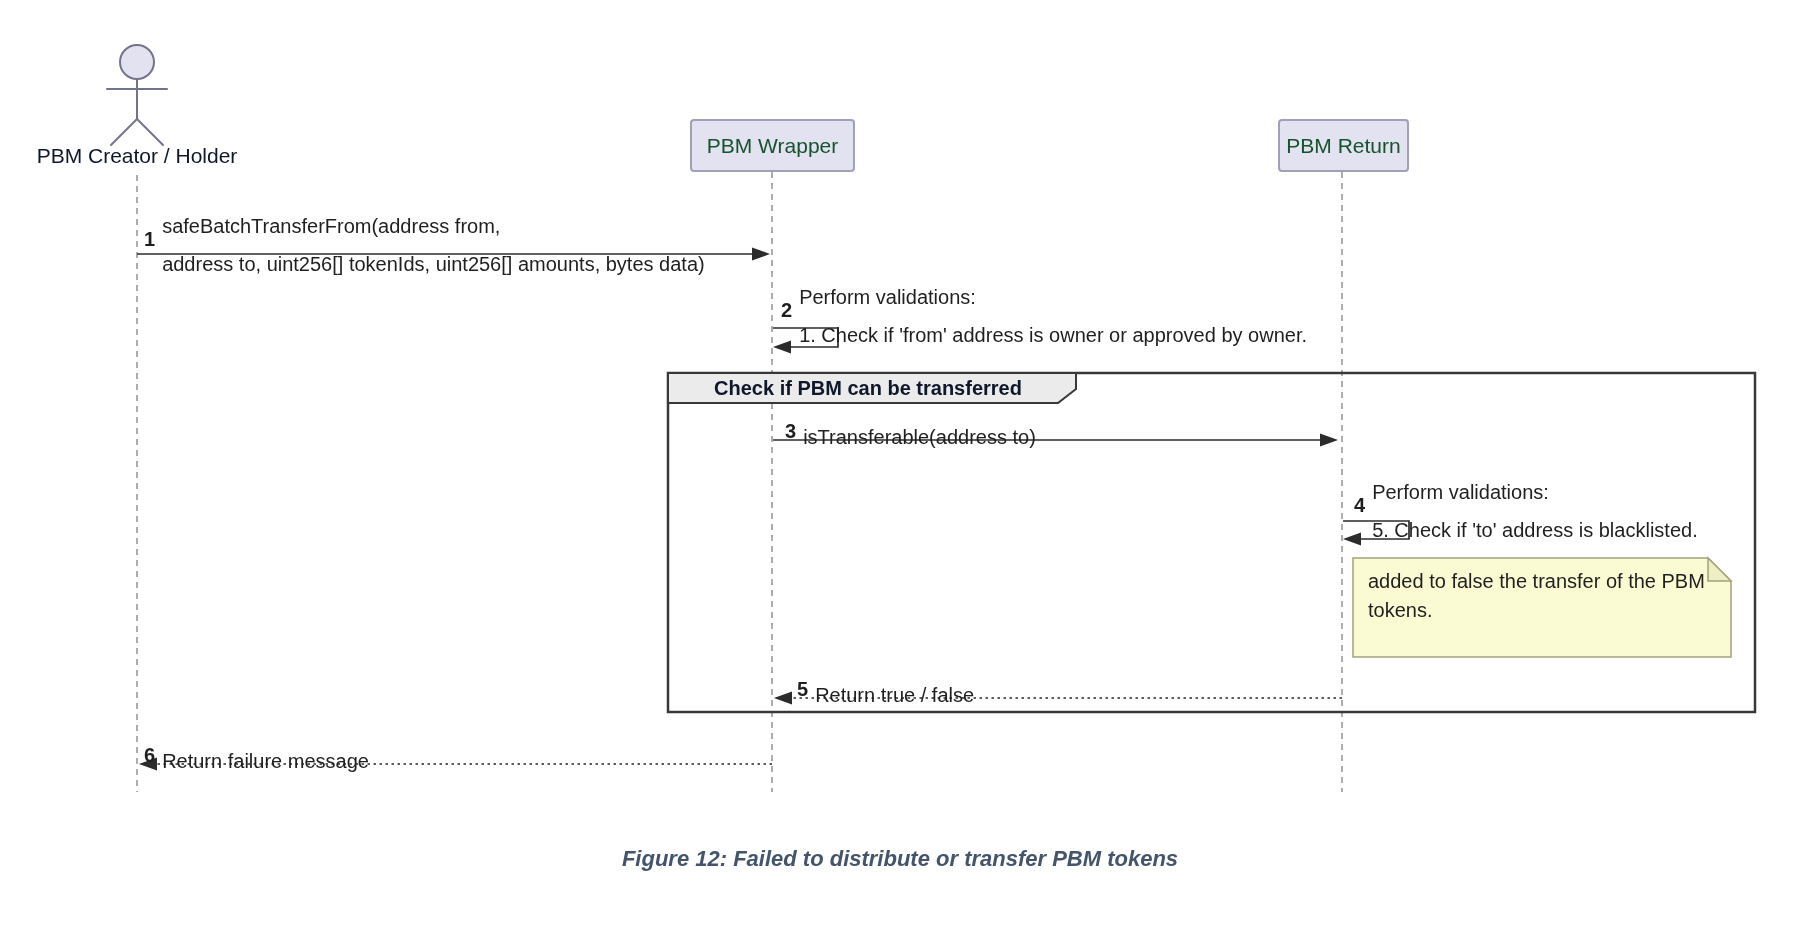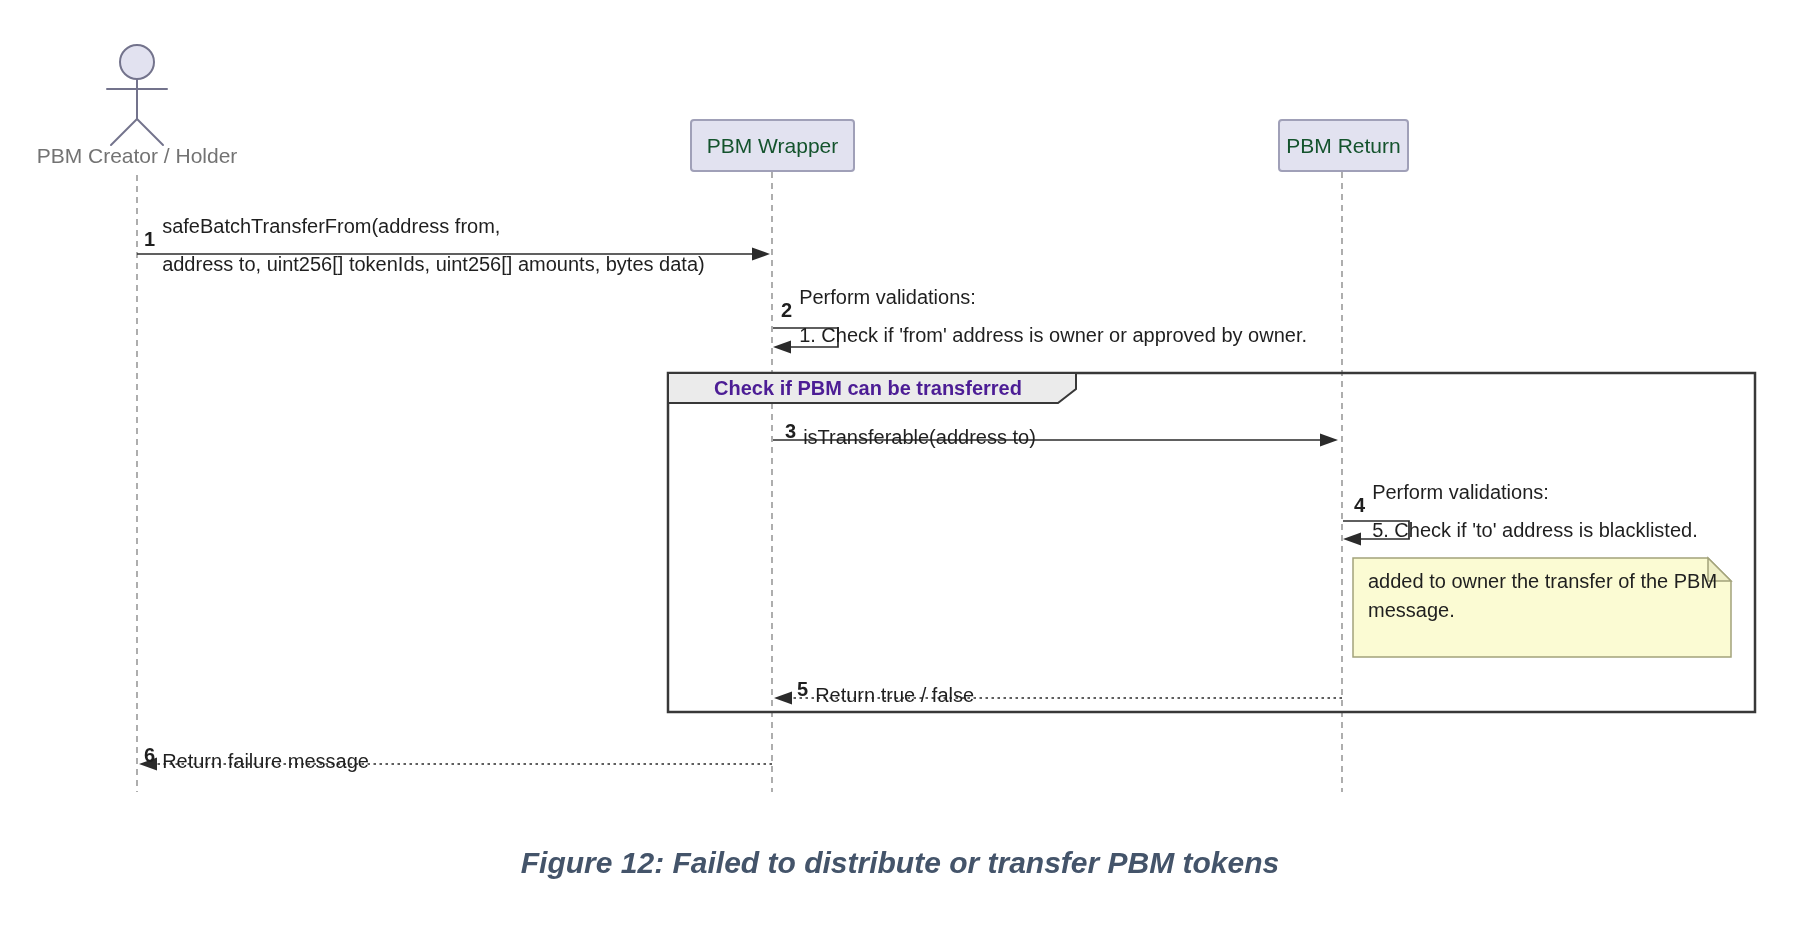--- a/index.html
+++ b/index.html
@@ -16,31 +16,31 @@
   .note-body{fill:var(--note-fill,#fbfbd3);stroke:var(--note-border,#a3a37b);stroke-width:1.5;}
   .note-fold{fill:var(--note-fold-fill,#efefc6);stroke:var(--note-border,#a3a37b);stroke-width:1.5;}
   .msg-line{stroke:var(--arrow,#2b2b2b);stroke-width:1.7;fill:none;}
   .dotted{stroke-dasharray:2.5 3.5;}
   .arrowhead{fill:var(--arrow,#2b2b2b);stroke:none;}
 
   
   .participant{position:absolute;display:flex;align-items:center;justify-content:center;
     background:var(--participant-fill,#e2e2f0);border:2px solid var(--participant-border,#a0a0b8);
     border-radius:4px;font-size:21px;color:#14532d;white-space:nowrap;box-sizing:border-box;}
-  .actor-label{position:absolute;transform:translateX(-50%);font-size:21px;color:#737373;white-space:nowrap;}
+  .actor-label{position:absolute;transform:translateX(-50%);font-size:21px;color:#0f172a;white-space:nowrap;}
   .frame-title{position:absolute;display:flex;align-items:center;justify-content:center;
-    font-size:20px;font-weight:bold;color:#4c1d95;white-space:nowrap;}
+    font-size:20px;font-weight:bold;color:#0f172a;white-space:nowrap;}
   .msg{position:absolute;display:flex;align-items:center;gap:7px;font-size:20px;
     color:var(--text,#1f1f1f);white-space:nowrap;}
   .msg .num{font-weight:bold;}
   .msg .lines{line-height:26px;}
   .msg .ln{display:block;margin-top:12px;}
   .note-text{position:absolute;font-size:20px;line-height:29px;color:var(--text,#1f1f1f);}
   .note-text .ln{display:block;}
-  .caption{position:absolute;left:0;right:0;text-align:center;font-size:30px;font-style:italic;
+  .caption{position:absolute;left:0;right:0;text-align:center;font-size:22px;font-style:italic;
     font-weight:bold;color:var(--caption,#44546a);}
 </style>
 </head>
 <body>
 
 <div class="stage">
 
   <svg width="1800" height="939" viewBox="0 0 1800 939">
 
     <line class="lifeline" x1="137" y1="175" x2="137" y2="792"></line>
@@ -116,22 +116,22 @@
 
   <div class="msg" style="left:1354px;top:467px">
     <span class="num">4</span>
     <span class="lines">
       <span class="ln">Perform validations:</span>
       <span class="ln">5. Check if 'to' address is blacklisted.</span>
     </span>
   </div>
 
   <div class="note-text" style="left:1368px;top:567px;width:352px">
-    <span class="ln">added to owner the transfer of the PBM</span>
-    <span class="ln">message.</span>
+    <span class="ln">added to false the transfer of the PBM</span>
+    <span class="ln">tokens.</span>
   </div>
 
   <div class="msg" style="left:797px;top:670px">
     <span class="num">5</span>
     <span class="lines">
       <span class="ln">Return true / false</span>
     </span>
   </div>
 
   <div class="msg" style="left:144px;top:736px">

